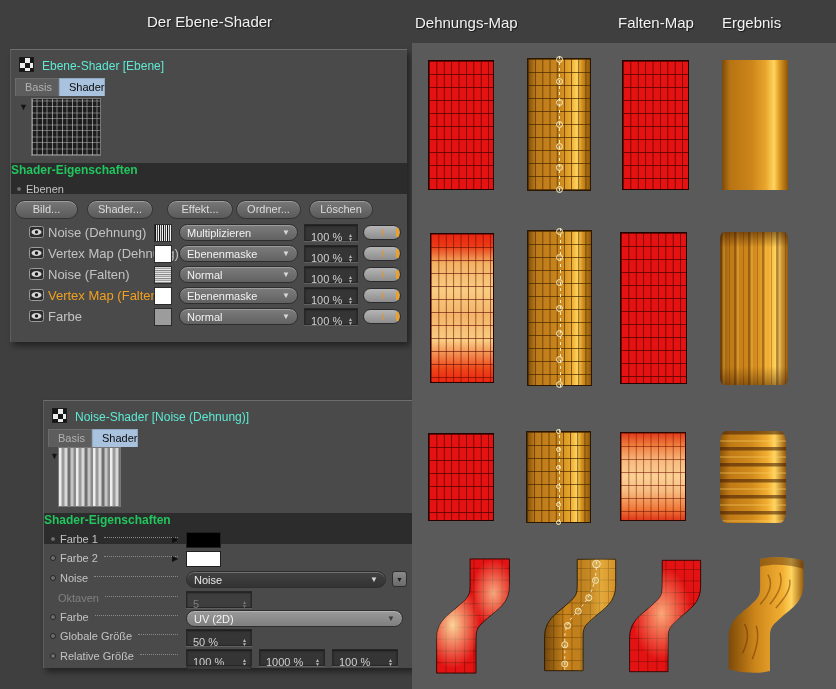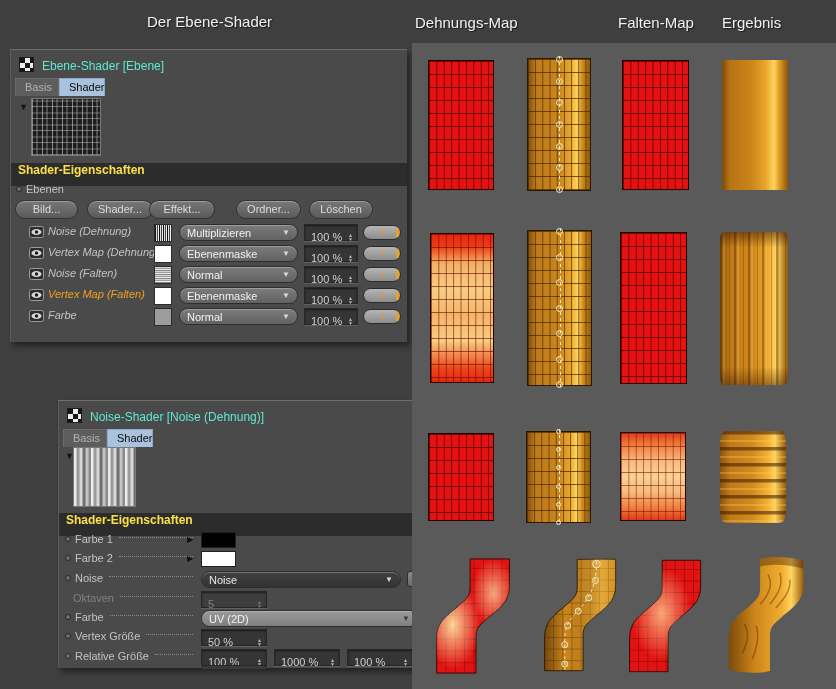--- a/index.html
+++ b/index.html
@@ -17,22 +17,22 @@
            background:repeating-conic-gradient(#ececec 0% 25%,#161616 25% 50%);background-size:10px 10px;}
   .tab{position:absolute;height:18px;line-height:17px;padding:0 9px;font-size:11px;text-align:center;}
   .tab.inactive{background:#5d5d5d;color:#b2b2b2;border:1px solid #6b6b6b;border-bottom:none;}
   .tab.active{background:#a9c2de;color:#0b0b0b;border:1px solid #8fa8c4;border-bottom:none;}
   .collapse{position:absolute;font-size:9px;color:#141414;}
   .prevtex{position:absolute;border:1px solid #787878;}
   .tex-crosshatch{background-color:#1d1d1d;background-image:
       repeating-linear-gradient(90deg,rgba(225,225,225,.55) 0 1px,transparent 1px 4px,rgba(170,170,170,.35) 4px 6px,transparent 6px 10px),
       repeating-linear-gradient(0deg,rgba(210,210,210,.45) 0 1px,transparent 1px 5px,rgba(160,160,160,.3) 5px 7px,transparent 7px 12px);}
   .tex-vstripes{background:repeating-linear-gradient(90deg,#ececec 0 2px,#9a9a9a 3px 5px,#d8d8d8 6px 8px,#6f6f6f 9px 11px,#c4c4c4 12px 14px,#8a8a8a 15px 17px);}
-  .secbar{position:absolute;left:0;width:100%;height:23px;line-height:15px;background:#2c2c2c;
-          color:#fde047;font-size:12px;font-weight:bold;padding-left:7px;}
+  .secbar{position:absolute;left:0;width:100%;height:31px;line-height:15px;background:#2c2c2c;
+          color:#22c55e;font-size:12px;font-weight:bold;}
   .bullet{width:6px;height:6px;border-radius:50%;background:#6d6d6d;border:1px solid #262626;flex:0 0 auto;}
   
   .btn{position:absolute;height:19px;line-height:17px;text-align:center;font-size:11px;color:#dcdcdc;
        background:linear-gradient(#787878,#5a5a5a);border:1px solid #333;border-radius:10px;
        box-shadow:inset 0 1px 0 rgba(255,255,255,.28);}
   .pill-dd{position:absolute;height:17px;display:flex;align-items:center;justify-content:space-between;
        padding:0 7px;font-size:11px;color:#f2f2f2;background:linear-gradient(#7c7c7c,#626262);
        border:1px solid #2e2e2e;border-radius:9px;box-shadow:inset 0 1px 0 rgba(255,255,255,.25);}
   .pill-dd.dark{background:linear-gradient(#424242,#333);color:#e8e8e8;}
   .pill-dd.light{background:linear-gradient(#9a9a9a,#7f7f7f);gap:16px;}
@@ -45,21 +45,21 @@
   .spins{display:flex;flex-direction:column;align-items:center;line-height:4px;}
   .spins i{font-style:normal;font-size:5px;color:#b8b8b8;}
   .spinner.disabled .spins i{color:#777;}
   .slider{position:absolute;height:15px;border-radius:8px;background:linear-gradient(#b5b5b5,#8d8d8d);
        border:1px solid #2b2b2b;}
   .slider::before{content:"";position:absolute;left:50%;top:3px;bottom:3px;width:1px;background:#e8941c;}
   .slider::after{content:"";position:absolute;right:1px;top:2px;bottom:2px;width:3px;border-radius:2px;background:#f0a020;}
   
   .lrow{position:absolute;left:0;width:100%;height:20px;}
   .eye{position:absolute;left:18px;top:2px;width:15px;height:12px;}
-  .lname{position:absolute;left:37px;top:1px;font-size:11px;color:#c3c3c3;white-space:nowrap;font-style:italic;}
+  .lname{position:absolute;left:37px;top:1px;font-size:13px;color:#c3c3c3;white-space:nowrap;}
   .lname.sel{color:#f0a020;}
   .thumb{position:absolute;left:143px;top:0px;width:18px;height:18px;border:1px solid #2c2c2c;}
   .th-nv{background:repeating-linear-gradient(90deg,#101010 0 1px,#e0e0e0 1px 2px,#444 2px 3px,#f0f0f0 3px 4px);}
   .th-w{background:#fff;}
   .th-nh{background:repeating-linear-gradient(0deg,#8a8a8a 0 1px,#e8e8e8 1px 2px,#9f9f9f 2px 3px,#d5d5d5 3px 4px);}
   .th-g{background:#9c9c9c;}
   
   .prow{position:absolute;left:0;width:100%;height:18px;}
   .lblwrap{position:absolute;left:6px;top:1px;width:134px;display:flex;align-items:center;}
   .plbl{font-size:11px;color:#c3c3c3;margin-left:4px;white-space:nowrap;}
@@ -132,21 +132,21 @@
 
     <div class="secbar" style="top:113px">Shader-Eigenschaften</div>
 
     <div style="position:absolute;left:5px;top:133px;display:flex;align-items:center">
       <i class="bullet"></i>
       <span class="plbl">Ebenen</span>
     </div>
 
     <span class="btn" style="left:4px;top:150px;width:63px">Bild...</span>
     <span class="btn" style="left:76px;top:150px;width:66px">Shader...</span>
-    <span class="btn" style="left:138px;top:150px;width:66px">Effekt...</span>
+    <span class="btn" style="left:156px;top:150px;width:66px">Effekt...</span>
     <span class="btn" style="left:225px;top:150px;width:65px">Ordner...</span>
     <span class="btn" style="left:298px;top:150px;width:64px">Löschen</span>
 
     <div class="lrow" style="top:174px">
       <svg class="eye" viewBox="0 0 15 12">
           <rect x="0.5" y="0.5" width="14" height="11" rx="2" fill="#2e2e2e" stroke="#9a9a9a"></rect>
           <ellipse cx="7.5" cy="6" rx="5" ry="3" fill="#d8d8d8"></ellipse>
           <circle cx="7.5" cy="6" r="1.7" fill="#1a1a1a"></circle>
         </svg>
       <span class="lname">Noise (Dehnung)</span>
@@ -244,21 +244,21 @@
           <span class="spins">
             <i>▲</i>
             <i>▼</i>
           </span>
         </div>
       <div class="slider" style="left:352px;top:1px;width:38px"></div>
     </div>
   </div>
 
 
-  <div class="panel" style="left:58px;top:400px;width:369px;height:268px">
+  <div class="panel" style="left:43px;top:400px;width:369px;height:268px">
     <span class="checker" style="left:8px;top:7px"></span>
     <span class="ptitle" style="left:31px;top:9px">Noise-Shader [Noise (Dehnung)]</span>
 
     <span class="tab inactive" style="left:4px;top:28px;width:44px">Basis</span>
     <span class="tab active" style="left:48px;top:28px;width:46px">Shader</span>
 
     <span class="collapse" style="left:6px;top:50px">▼</span>
     <div class="prevtex tex-vstripes" style="left:14px;top:46px;width:63px;height:60px"></div>
 
     <div class="secbar" style="top:112px">Shader-Eigenschaften</div>
@@ -318,21 +318,21 @@
         </div>
       <div class="pill-dd light" style="left:142px;top:0;width:217px">
           <span>UV (2D)</span>
           <span class="dd-arrow">▼</span>
         </div>
     </div>
 
     <div class="prow" style="top:228px">
       <div class="lblwrap">
           <i class="bullet"></i>
-          <span class="plbl">Vertex Größe</span>
+          <span class="plbl">Globale Größe</span>
           <span class="leader"></span>
         </div>
       <div class="spinner" style="left:142px;top:0;width:66px">
           <span>50 %</span>
           <span class="spins">
             <i>▲</i>
             <i>▼</i>
           </span>
         </div>
     </div>

